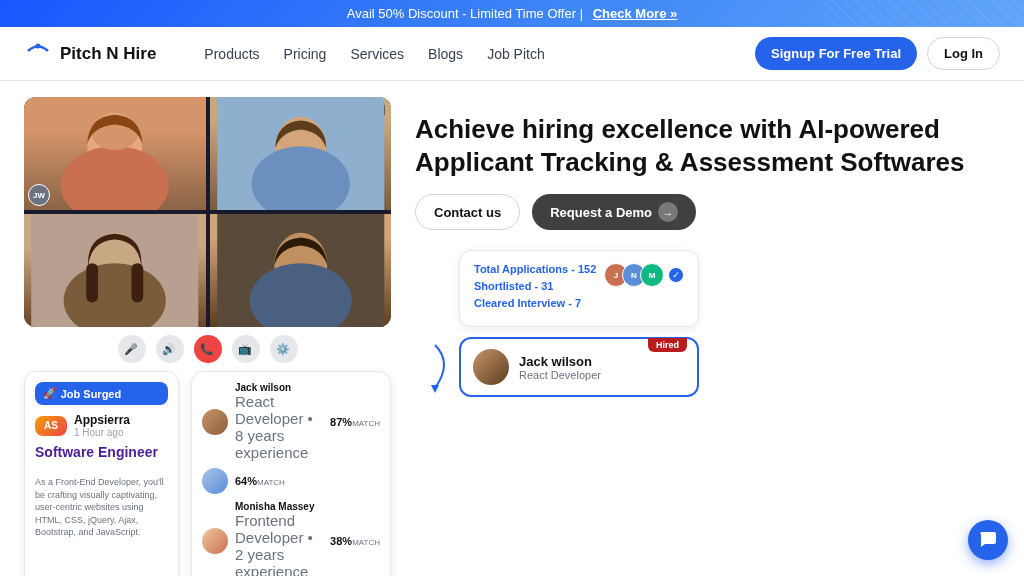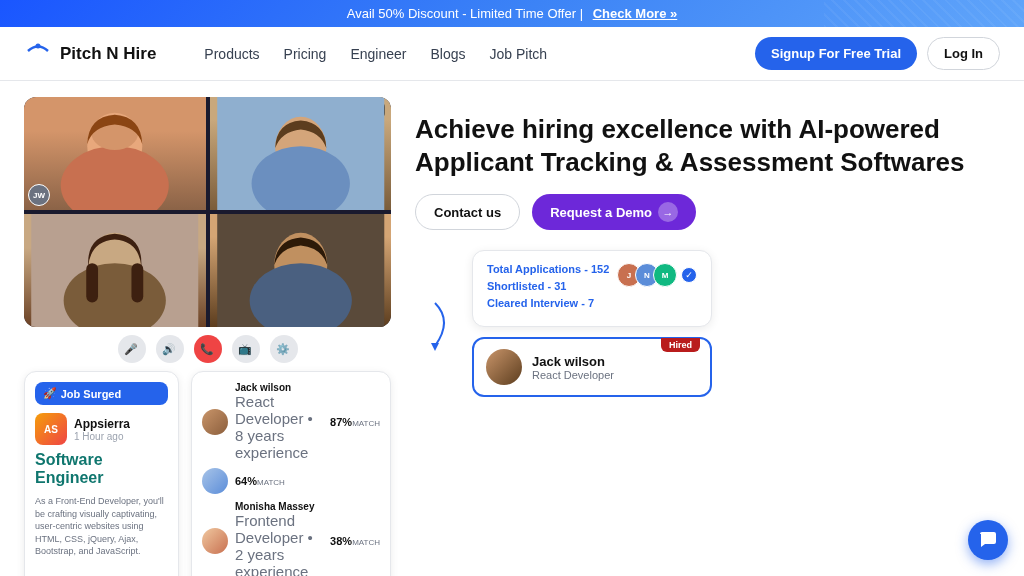--- a/index.html
+++ b/index.html
@@ -167,29 +167,29 @@
       gap: 4px;
       margin-bottom: 8px;
     }
     .company-row {
       display: flex;
       align-items: center;
       gap: 7px;
       margin-bottom: 6px;
     }
     .company-avatar {
-      width: 32px; height: 32px;
+      width: 32px; height: 20px;
       border-radius: 8px;
       background: linear-gradient(135deg, #f59e0b, #ef4444);
       display: flex; align-items: center; justify-content: center;
       font-size: 10px; font-weight: 700; color: #fff;
     }
     .company-name { font-size: 12px; font-weight: 700; color: #111; }
     .company-time { font-size: 10px; color: #9ca3af; }
-    .job-title { font-size: 16px; font-weight: 700; color: #0f766e; margin-bottom: 8px; }
+    .job-title { font-size: 14px; font-weight: 700; color: #4c1d95; margin-bottom: 16px; }
     .job-desc { font-size: 9px; color: #6b7280; line-height: 1.4; }
 
     
     .job-apps-card {
       flex: 0 0 200px;
       background: #fff;
       border: 1px solid #e5e7eb;
       border-radius: 12px;
       padding: 10px;
       box-shadow: 0 2px 8px rgba(0,0,0,0.08);
@@ -239,21 +239,21 @@
       border: 1.5px solid #d1d5db;
       background: #fff;
       color: #111;
       border-radius: 20px;
       padding: 8px 18px;
       font-size: 13px;
       font-weight: 600;
       cursor: pointer;
     }
     .btn-demo {
-      background: #6d28d9;
+      background: #404040;
       color: #fff;
       border: none;
       border-radius: 20px;
       padding: 8px 18px;
       font-size: 13px;
       font-weight: 600;
       cursor: pointer;
       display: flex; align-items: center; gap: 6px;
     }
     .arrow-circle {
@@ -367,21 +367,21 @@
       <svg width="28" height="22" viewBox="0 0 28 22">
         <path d="M4 11 Q14 2 24 11" stroke="#2563eb" stroke-width="2.5" fill="none"></path>
         <circle cx="14" cy="6" r="2.5" fill="#2563eb"></circle>
       </svg>
     </span>
     <span>Pitch N Hire</span>
   </div>
   <div class="nav-links">
     <a>Products</a>
     <a>Pricing</a>
-    <a>Engineer</a>
+    <a>Services</a>
     <a>Blogs</a>
     <a>Job Pitch</a>
   </div>
   <div class="nav-buttons">
     <button class="btn-trial">Signup For Free Trial</button>
     <button class="btn-login">Log In</button>
   </div>
 </nav>
 
 <div class="main">
@@ -501,21 +501,21 @@
     <div class="hero-section">
       <h1 class="hero-title">Achieve hiring excellence with AI-powered Applicant Tracking &amp; Assessment Softwares</h1>
       <div class="hero-buttons">
         <button class="btn-contact">Contact us</button>
         <button class="btn-demo">
           <span>Request a Demo</span>
           <span class="arrow-circle">→</span>
         </button>
       </div>
 
-      <div style="display:flex; align-items:center; gap:17px;">
+      <div style="display:flex; align-items:flex-end; gap:4px;">
         <div style="margin-top:8px;">
           <svg width="40" height="50" viewBox="0 0 40 50">
             <path d="M20 2 Q38 20 20 45" stroke="#2563eb" stroke-width="2" fill="none"></path>
             <polygon points="16,42 24,42 20,50" fill="#2563eb"></polygon>
           </svg>
         </div>
 
         <div>
 
           <div class="stats-card">

